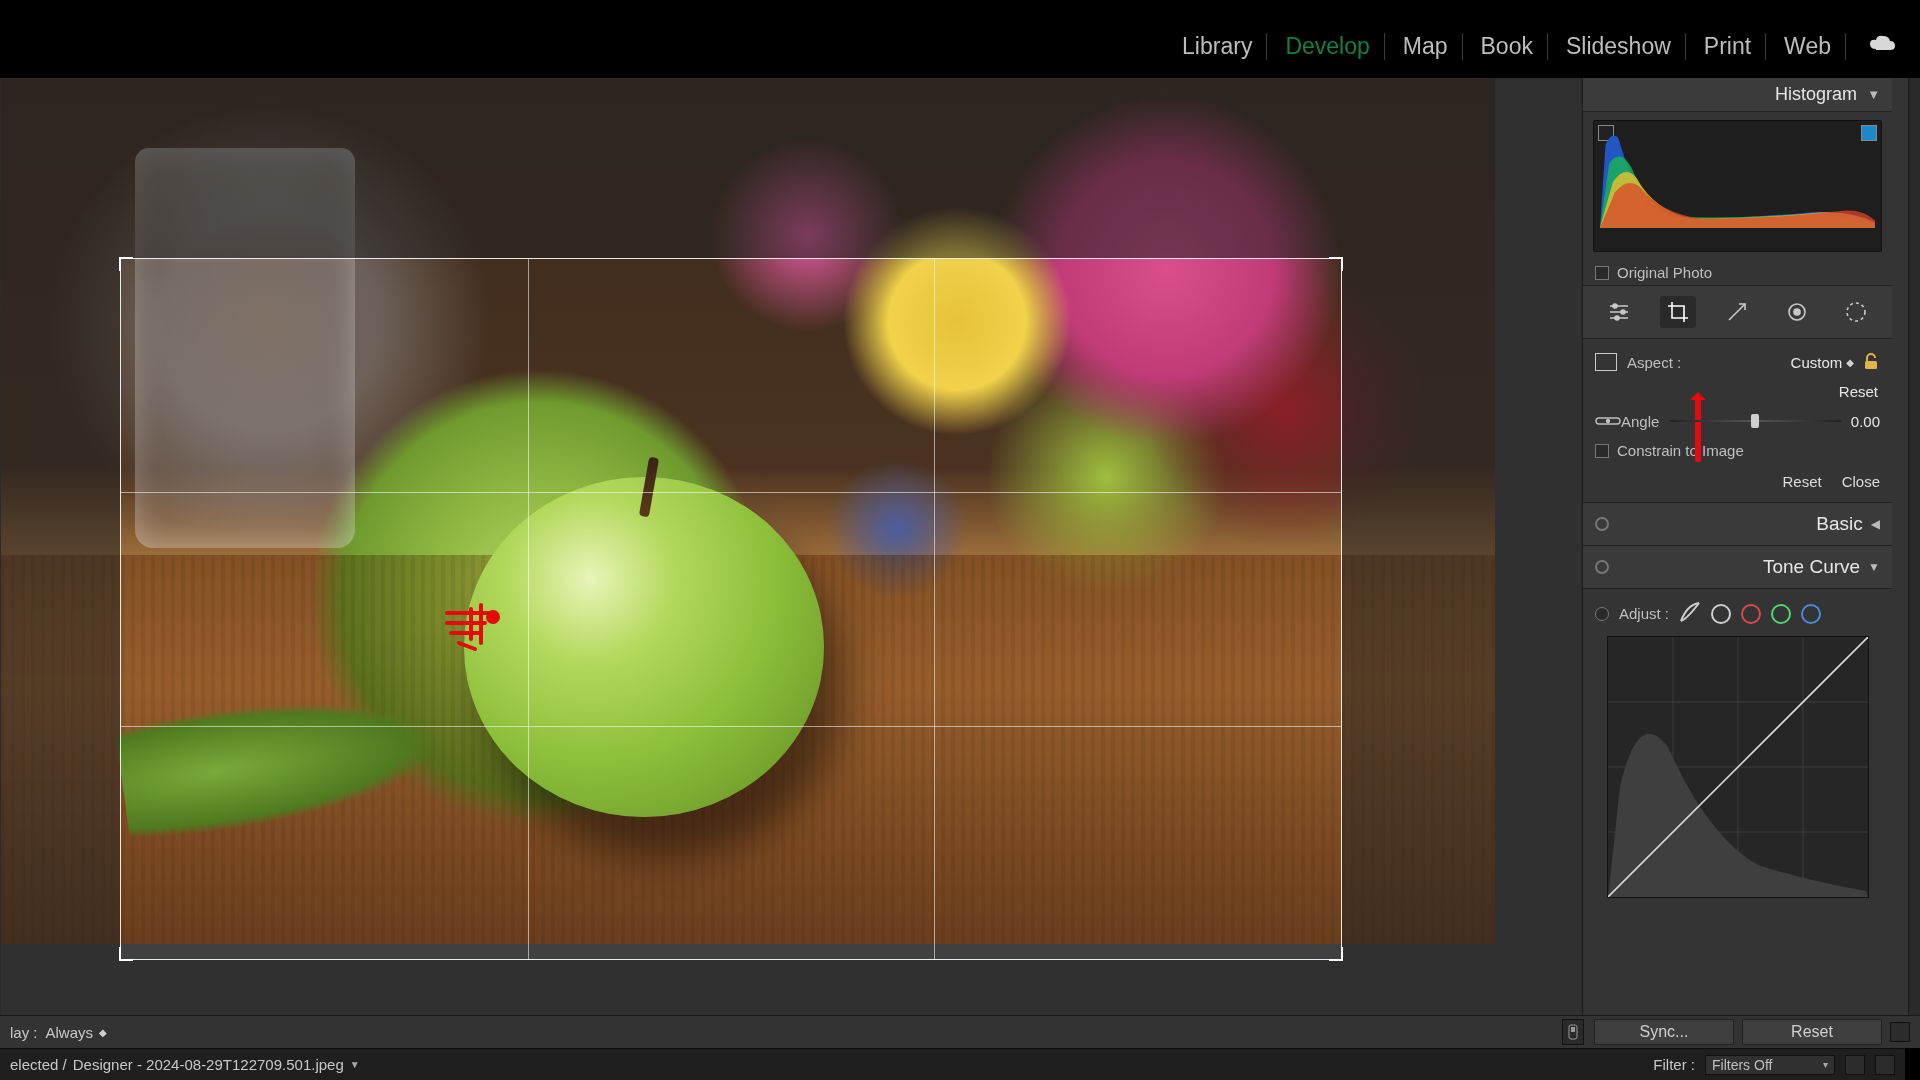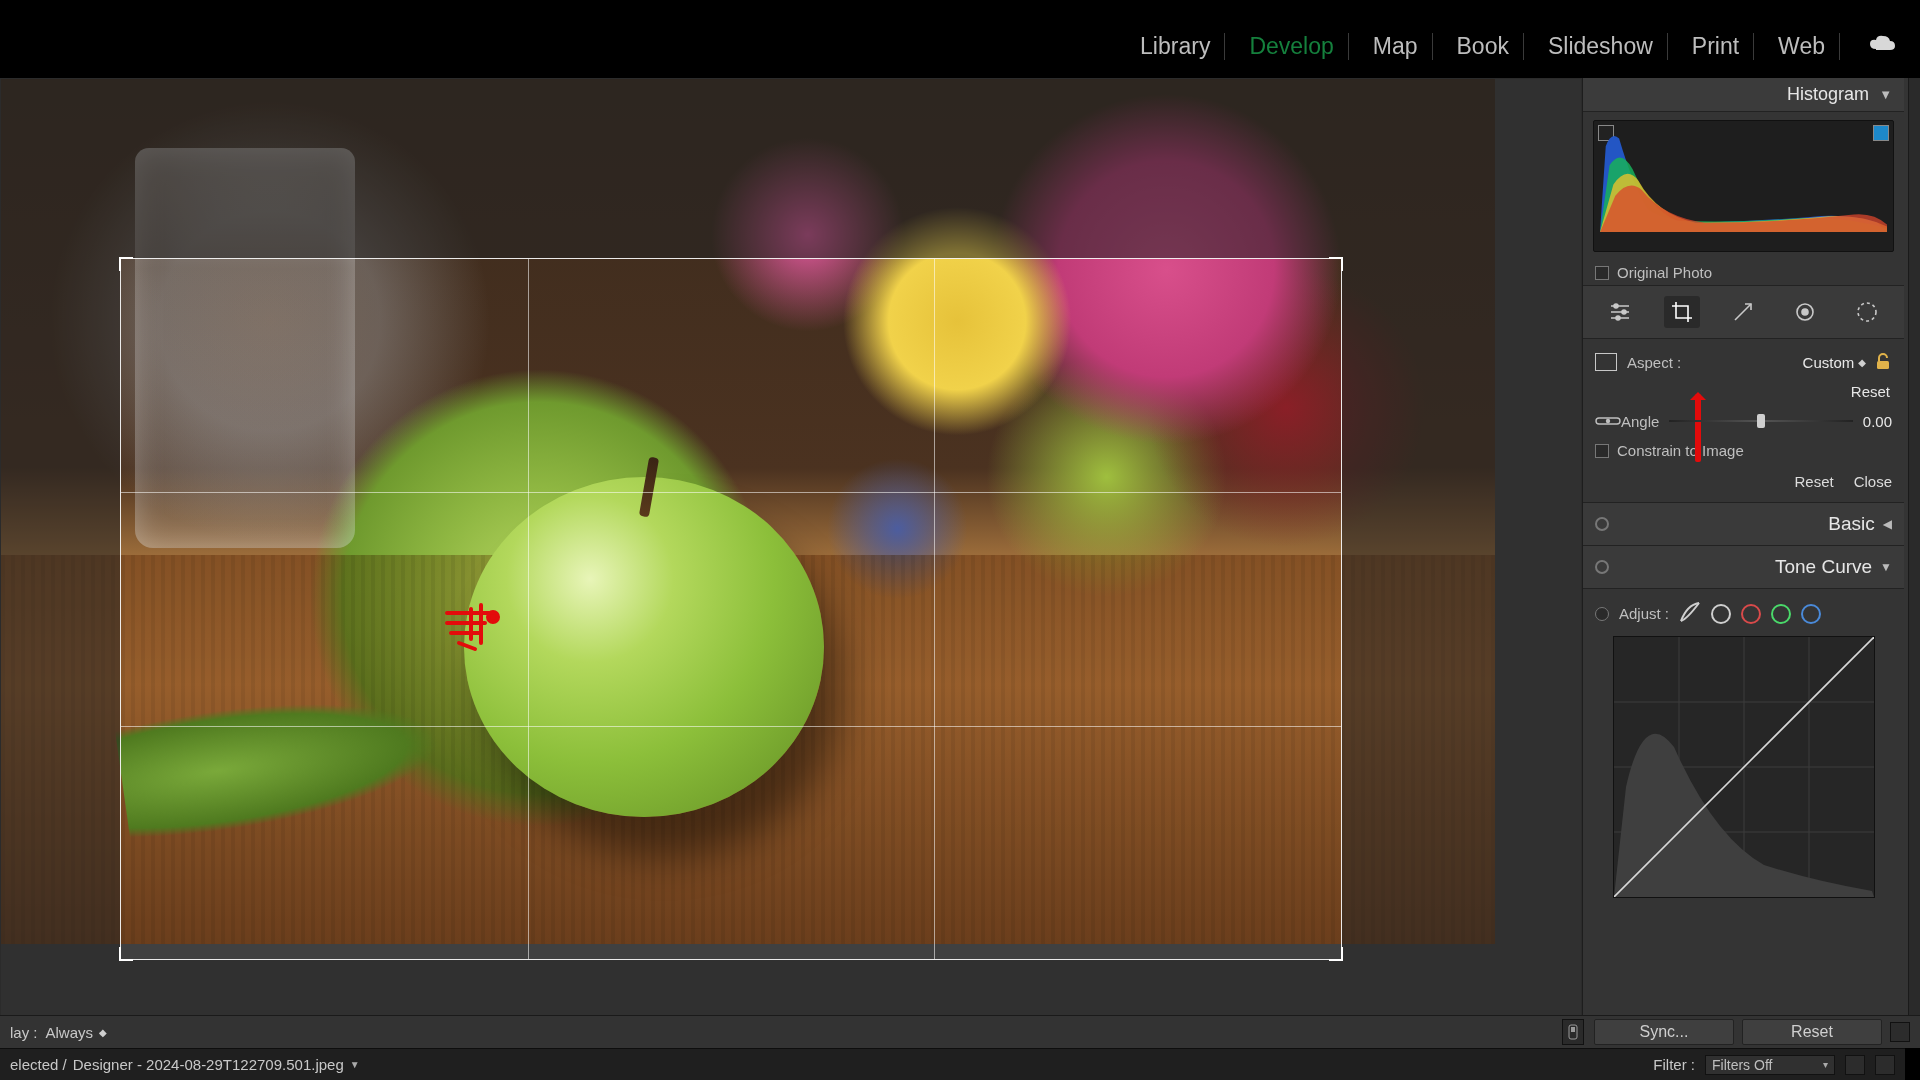--- a/index.html
+++ b/index.html
@@ -2,21 +2,21 @@
 <html><head>
 <meta charset="utf-8">
 <style>
 * { margin: 0; padding: 0; box-sizing: border-box; font-family: -apple-system, "Segoe UI", Helvetica, Arial, sans-serif; }
 html, body { width: 1920px; height: 1080px; background: #000; color: #c8c8c8; overflow: hidden; }
 
 
 .module-bar {
   position: absolute; top: 24px; left: 0; right: 0; height: 44px;
   display: flex; justify-content: flex-end; align-items: center;
-  padding-right: 24px; gap: 10px; background: #000;
+  padding-right: 24px; gap: 4px; background: #000;
 }
 .module-item {
   color: #bdbdbd; font-size: 23px; padding: 0 14px; cursor: pointer;
   border-right: 1px solid #3a3a3a;
 }
 .module-item.active { color: #15803d; font-weight: 400; }
 .module-item:last-of-type { border-right: none; }
 .cloud-icon { margin-left: 18px; color: #ddd; }
 
 
@@ -93,21 +93,21 @@
 .crop-handle.br{bottom:-2px;right:-2px;border-left:none;border-top:none;}
 
 
 .right-panel {
   width: 338px; background: #343434; border-left:1px solid #1d1d1d;
   display:flex; flex-direction:column; font-size:15px; color:#bfbfbf;
   position:relative;
 }
 .right-scroll { position:absolute; right:0; top:0; bottom:0; width:12px;
   background:#2a2a2a; border-left:1px solid #1a1a1a;}
-.panel-inner{ flex:1; overflow:hidden; padding-right:16px;}
+.panel-inner{ flex:1; overflow:hidden; padding-right:28px;}
 
 .panel-header {
   display:flex; justify-content:flex-end; align-items:center;
   padding: 6px 12px; background:#3b3b3b; border-bottom:1px solid #222;
   font-size:18px; color:#e6e6e6;
 }
 .panel-header .chev { margin-left:10px; font-size:13px; color:#bbb;}
 
 .histogram-box {
   margin:8px 10px; height:132px; background:#1e1e1e; border:1px solid #111;

